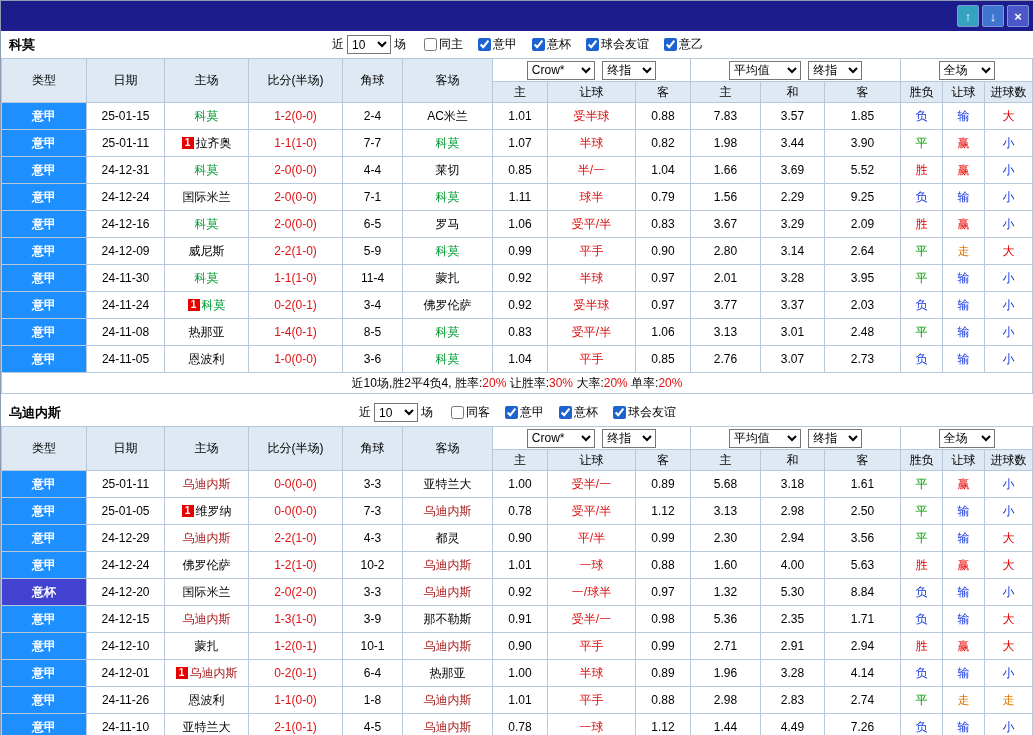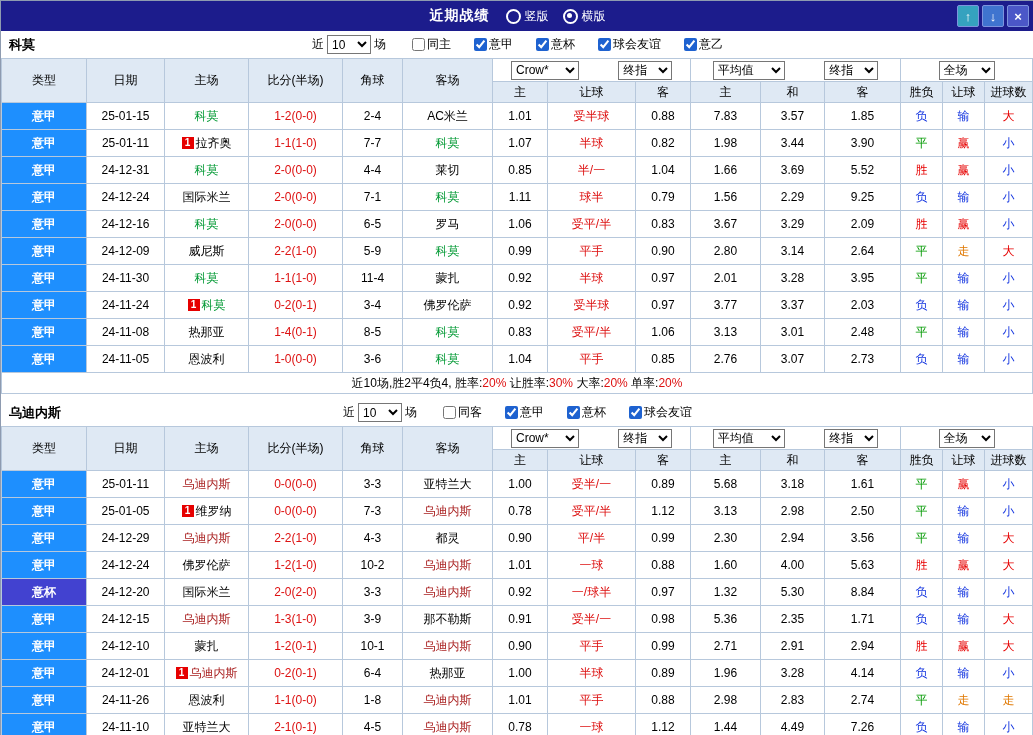--- a/index.html
+++ b/index.html
@@ -18,62 +18,49 @@
   .tb-btn{width:22px;height:22px;border:1px solid #7d93dd;border-radius:2px;color:#fff;font-size:13px;font-weight:bold;display:flex;align-items:center;justify-content:center;cursor:pointer;padding:0;font-family:inherit}
   .btn-up{background:#35a2bf}
   .btn-down{background:#3f74cf}
   .btn-close{background:#4b57c8}
 
   
   .section + .section{margin-top:5px}
   .sec-bar{height:27px;display:flex;align-items:center;position:relative;background:#fff}
   .team-name{position:absolute;left:8px;font-weight:bold;font-size:13px;color:#000}
   .filter{margin:0 auto;display:flex;align-items:center;gap:3px}
-  .cb-item{display:flex;align-items:center;margin-left:23px;cursor:pointer}
+  .cb-item{display:flex;align-items:center;margin-left:15px;cursor:pointer}
   .cb-item input{width:13px;height:13px;margin:0 2px 0 0;accent-color:#1e62d0}
   select{border:1px solid #767676;background:#fff;font-size:12px;height:19px;font-family:inherit}
 
   
   table{width:1031px;table-layout:fixed;border-collapse:collapse;font-size:12px}
   th,td{border:1px solid #b7c8dc;text-align:center;padding:0;white-space:nowrap;overflow:hidden;font-weight:normal}
   thead th{background:#dfe9f4;height:22px}
   thead tr.sub th{height:20px}
   thead th.grp{background:#fff}
-  thead th.grp select{margin:0 18px}
+  thead th.grp select{margin:0 2px}
   tbody td{height:26px;color:#000;background:#fff}
   td.league{color:#fff;font-weight:bold}
   td.lg-jia{background:#1e8ffe}
   td.lg-bei{background:#4242d0}
   .red{color:#dd1111}
   .r-win{color:#e60000}
   .r-draw{color:#009900}
   .r-lose{color:#1536e0}
   .r-push{color:#e07800}
   .badge{display:inline-block;min-width:12px;height:12px;line-height:12px;background:#e60000;color:#fff;font-size:10px;font-weight:bold;margin-right:2px;text-align:center;vertical-align:1px}
   tfoot td{height:20px;background:#fff;text-align:center}
 </style>
 </head>
 <body>
 
 <div class="window">
 
   <div class="titlebar">
-    <div class="title-center">
-      <span class="app-title">近期战绩</span>
-      <span class="radio-group">
-        <label class="radio-item">
-          <span class="radio-dot"></span>
-          <span>竖版</span>
-        </label>
-        <label class="radio-item">
-          <span class="radio-dot selected"></span>
-          <span>横版</span>
-        </label>
-      </span>
-    </div>
     <span class="tb-buttons">
       <button class="tb-btn btn-up">
           <span>↑</span>
         </button>
       <button class="tb-btn btn-down">
           <span>↓</span>
         </button>
       <button class="tb-btn btn-close">
           <span>×</span>
         </button>

